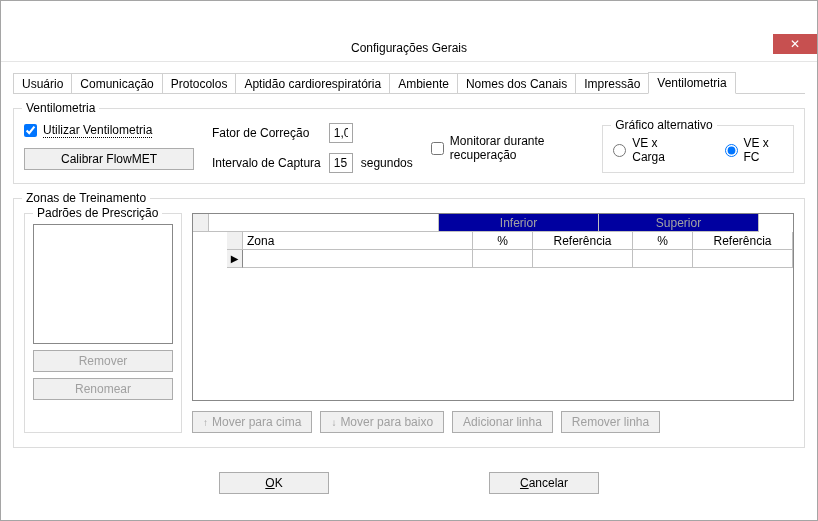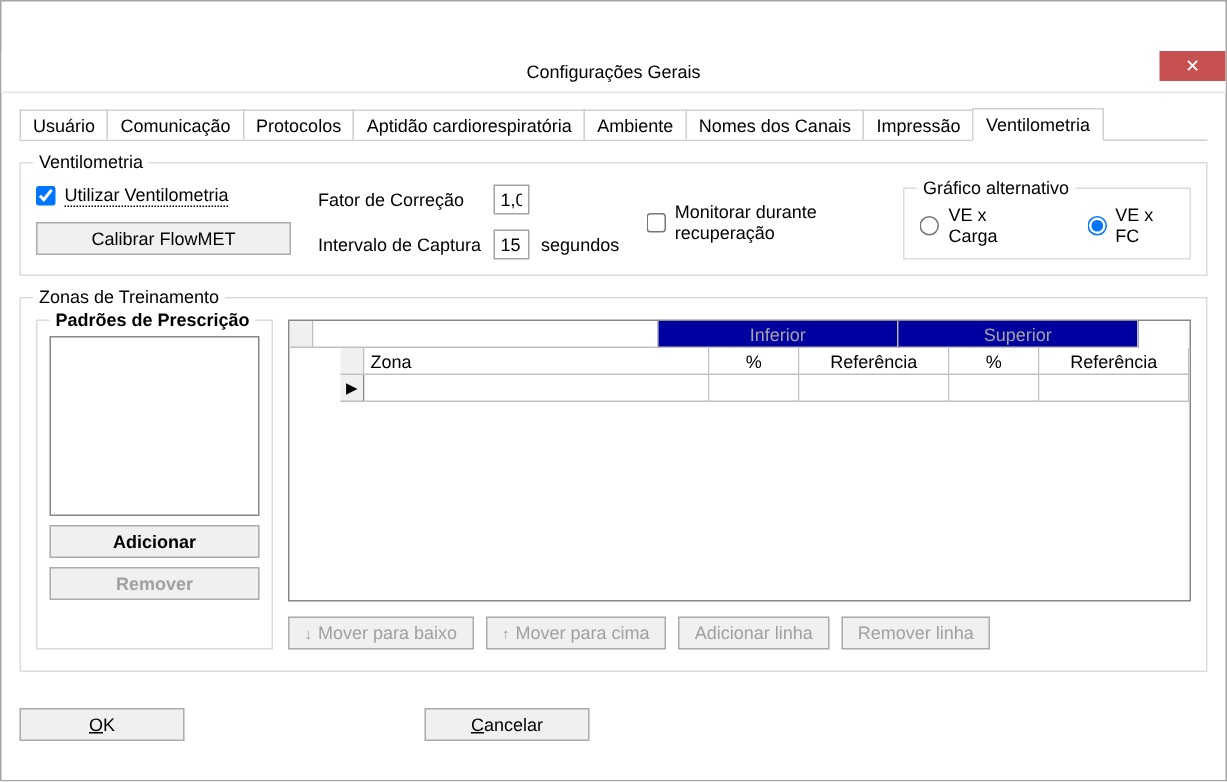--- a/index.html
+++ b/index.html
@@ -163,21 +163,20 @@
     gap: 10px;
   }
   .padroes {
     width: 160px;
     border: 1px solid #dcdcdc;
     padding: 10px 8px 8px 8px;
     position: relative;
     display: flex;
     flex-direction: column;
     gap: 6px;
-    font-weight: bold;
   }
   .padroes .legend {
     position: absolute;
     top: -8px;
     left: 8px;
     background: #fff;
     padding: 0 4px;
   }
   .listbox {
     border: 1px solid #888;
@@ -228,21 +227,21 @@
   .w-ref{width:100px;}
   .grid-row { display:flex; height:18px;margin-left:34px; }
   .grid-buttons {
     display:flex;
     gap:8px;
     margin-top:10px;
   }
   .arrow { font-size:10px; margin-right:4px; }
   .footer {
     display:flex;
-    justify-content:flex-start;
+    justify-content:center;
     gap:160px;
     margin-top:24px;
   }
   .underline-letter { text-decoration: underline; }
 </style>
 </head>
 <body>
 
 <div class="window">
   <div class="titlebar">
@@ -305,22 +304,22 @@
         </div>
       </div>
     </div>
 
     <div class="groupbox" style="padding-bottom:14px;">
       <div class="legend">Zonas de Treinamento</div>
       <div class="zonas-inner">
         <div class="padroes">
           <div class="legend">Padrões de Prescrição</div>
           <div class="listbox"></div>
-          <div class="btn">Adicionar</div>
           <div class="btn disabled">Remover</div>
+          <div class="btn disabled">Renomear</div>
         </div>
 
         <div class="grid-area">
           <div class="grid-wrap">
 
             <div class="grid-header1">
               <div class="cell w-rowmarker" style="background:#f0f0f0;"></div>
               <div class="cell w-zona"></div>
               <div class="cell blue" style="width:160px;">Inferior</div>
               <div class="cell blue" style="width:160px;">Superior</div>
@@ -339,24 +338,24 @@
               <div class="rowmarker">▶</div>
               <div class="cell w-zona"></div>
               <div class="cell w-pct"></div>
               <div class="cell w-ref"></div>
               <div class="cell w-pct"></div>
               <div class="cell w-ref"></div>
             </div>
           </div>
           <div class="grid-buttons">
             <div class="btn disabled">
+              <span class="arrow">↑</span><span>Mover para cima</span>
+            </div>
+            <div class="btn disabled">
               <span class="arrow">↓</span><span>Mover para baixo</span>
-            </div>
-            <div class="btn disabled">
-              <span class="arrow">↑</span><span>Mover para cima</span>
             </div>
             <div class="btn disabled">Adicionar linha</div>
             <div class="btn disabled">Remover linha</div>
           </div>
         </div>
       </div>
     </div>
 
     <div class="footer">
       <div class="btn" style="min-width:110px;"><span class="underline-letter">O</span><span>K</span></div>

